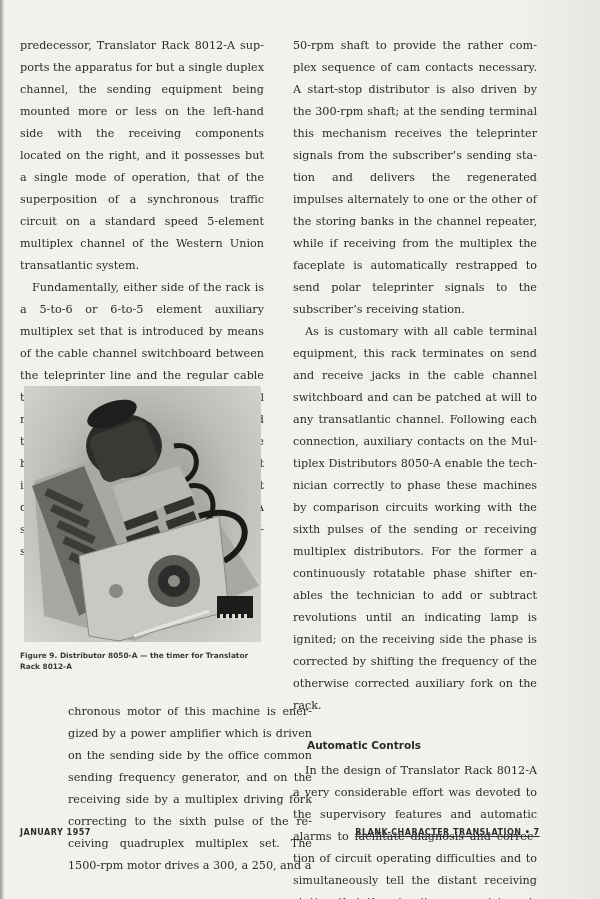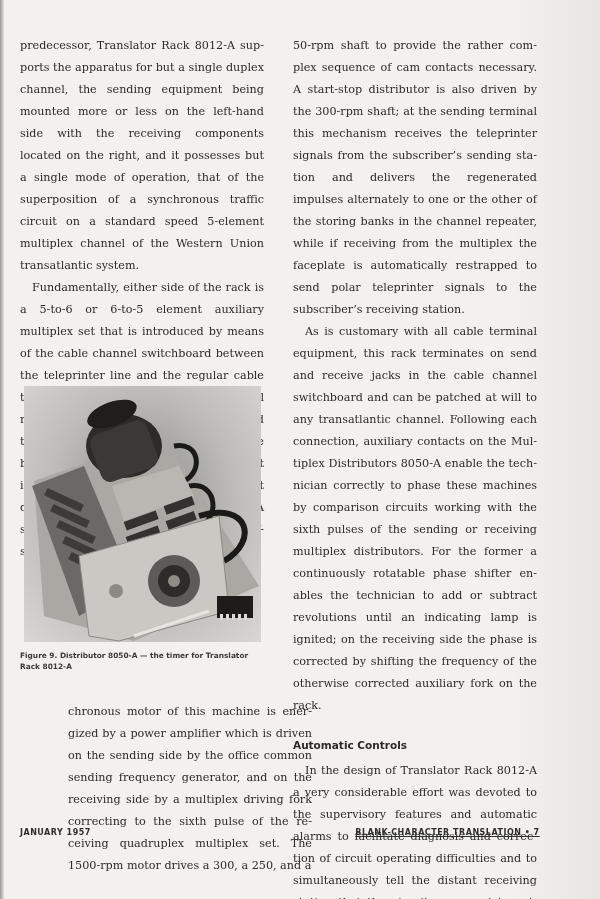--- a/index.html
+++ b/index.html
@@ -71,21 +71,21 @@
       font-weight: bold;
       font-size: 7.4px;
       line-height: 11px;
       color: #3a3a3a;
       margin-top: 8px;
     }
     .section-heading {
       font-family: "DejaVu Sans", sans-serif;
       font-weight: bold;
       font-size: 10.5px;
-      margin: 17px 0 4px 0;
+      margin: 17px 0 4px 14px;
       color: #2a2a2a;
     }
     .footer {
       position: absolute;
       top: 828px;
       font-family: "DejaVu Sans", sans-serif;
       font-weight: bold;
       font-size: 8px;
       letter-spacing: 0.5px;
       color: #2e2e2e;

